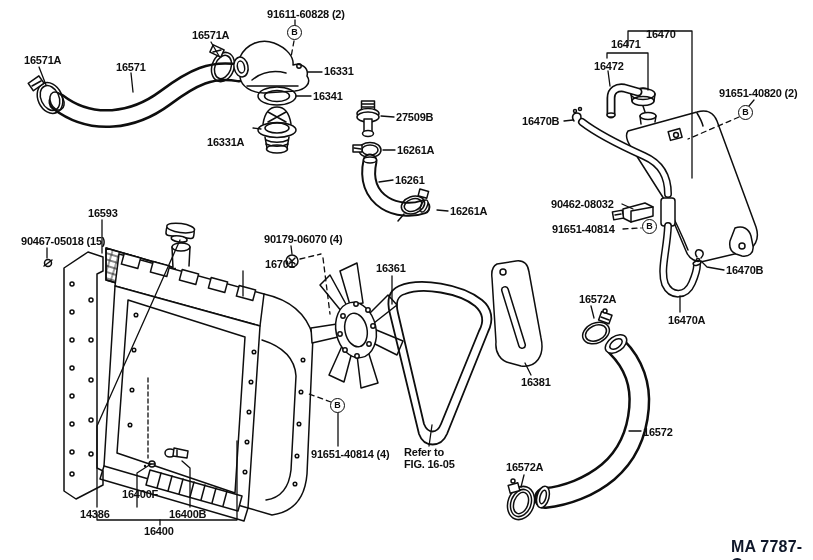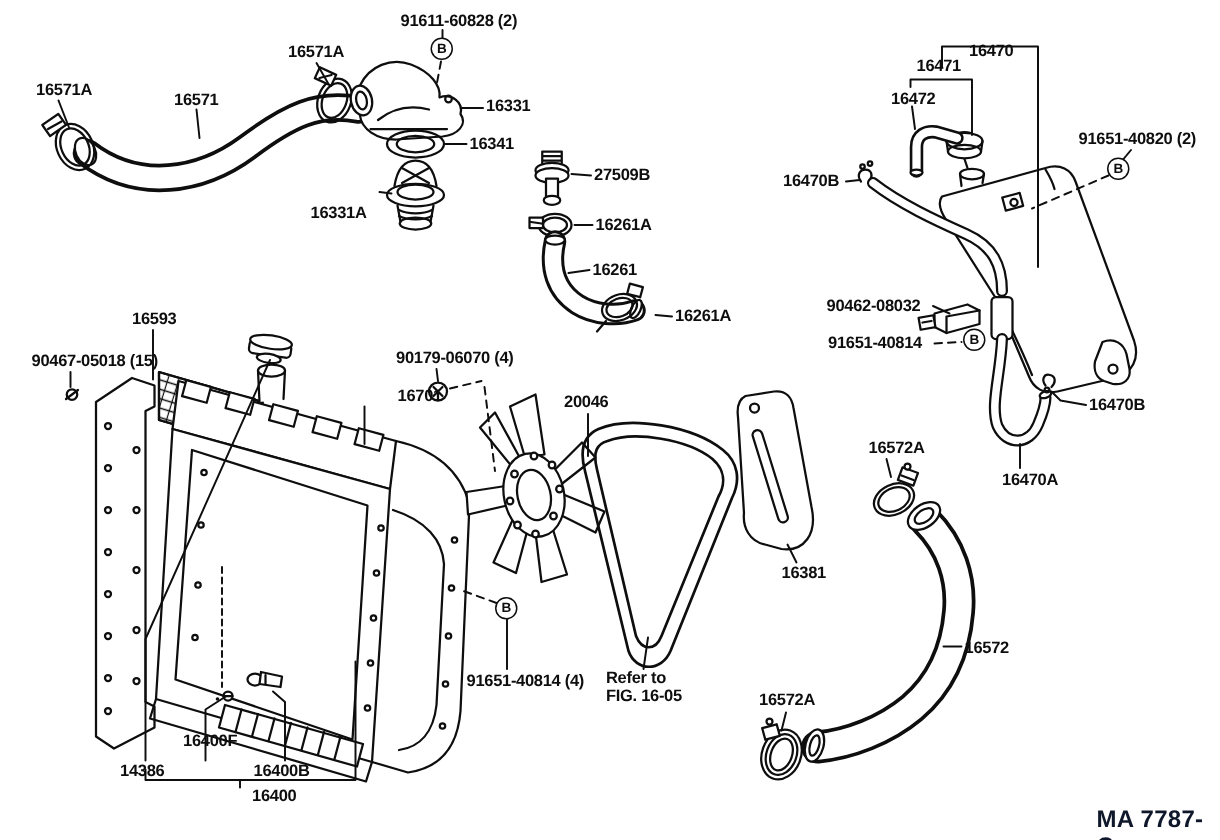--- a/index.html
+++ b/index.html
@@ -364,29 +364,29 @@
       <div class="part-label" style="left: 552px; top: 223px;">91651-40814</div>
       <div class="part-label" style="left: 726px; top: 264px;">16470B</div>
       <div class="part-label" style="left: 668px; top: 314px;">16470A</div>
       <div class="part-label" style="left: 579px; top: 293px;">16572A</div>
       <div class="part-label" style="left: 643px; top: 426px;">16572</div>
       <div class="part-label" style="left: 506px; top: 461px;">16572A</div>
       <div class="part-label" style="left: 88px; top: 207px;">16593</div>
       <div class="part-label" style="left: 21px; top: 235px;">90467-05018 (15)</div>
       <div class="part-label" style="left: 227px; top: 258px; margin-left: 38px;">16701</div>
       <div class="part-label" style="left: 264px; top: 233px;">90179-06070 (4)</div>
-      <div class="part-label" style="left: 376px; top: 262px;">20046</div>
+      <div class="part-label" style="left: 376px; top: 262px;">16361</div>
       <div class="part-label" style="left: 521px; top: 376px;">16381</div>
       <div class="part-label" style="left: 311px; top: 448px;">91651-40814 (4)</div>
       <div class="part-label" style="left: 404px; top: 446px;">Refer to
 FIG. 16-05</div>
       <div class="part-label" style="left: 80px; top: 508px;">14386</div>
       <div class="part-label" style="left: 122px; top: 488px;">16400F</div>
       <div class="part-label" style="left: 169px; top: 508px;">16400B</div>
-      <div class="part-label" style="left: 144px; top: 525px; margin-left: 24px;">16400</div>
+      <div class="part-label" style="left: 144px; top: 525px;">16400</div>
       <div class="b-marker" style="left: 287px; top: 25px;">B</div>
       <div class="b-marker" style="left: 738px; top: 105px;">B</div>
       <div class="b-marker" style="left: 642px; top: 219px;">B</div>
       <div class="b-marker" style="left: 330px; top: 398px;">B</div>
     </div>
 
 <div class="doc-code" style="left:731px;top:538px;">MA 7787-C</div>
 
 </div>
 

